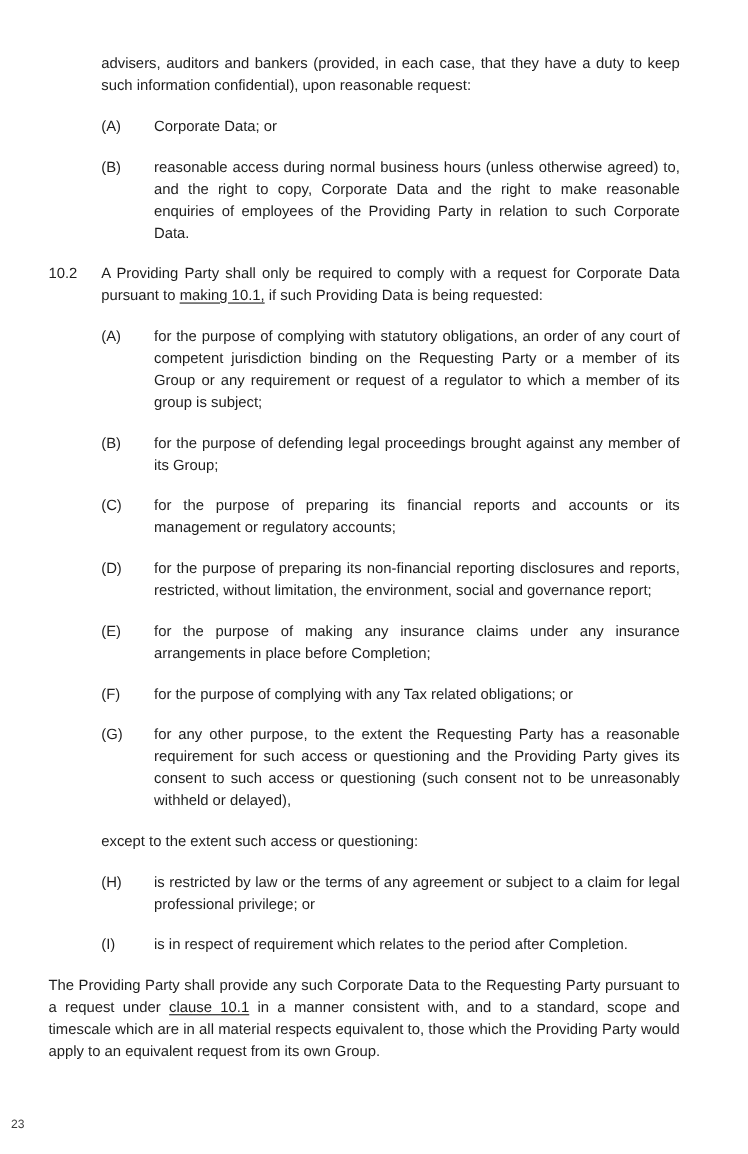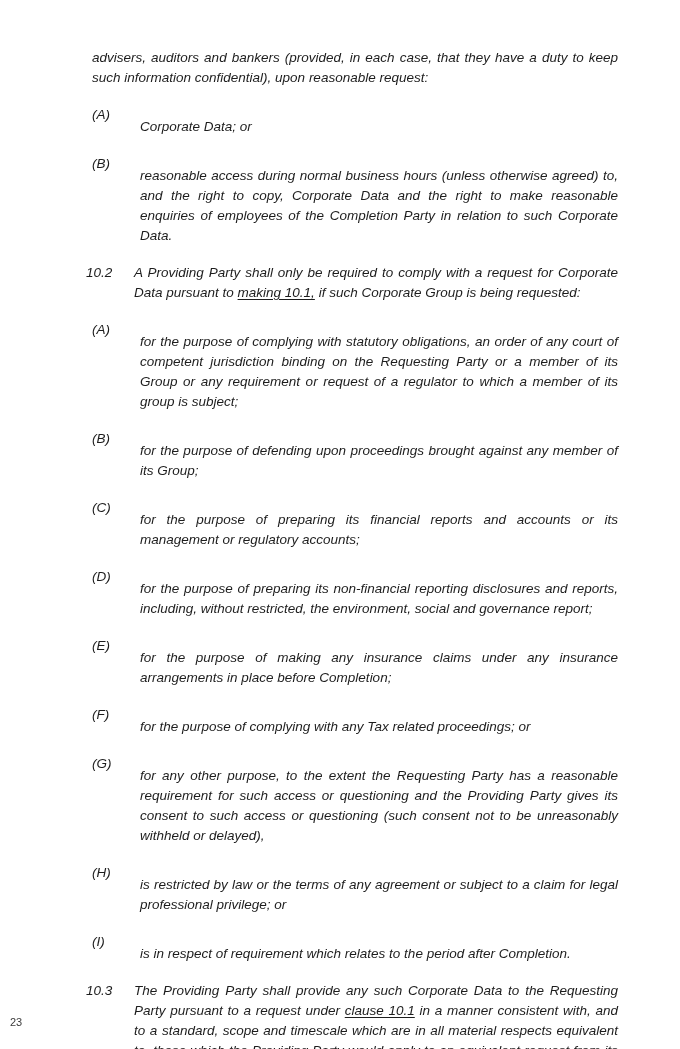--- a/index.html
+++ b/index.html
@@ -17,48 +17,45 @@
     font-size: 13.5px;
     line-height: 20px;
     color: #1d1d1d;
     -webkit-font-smoothing: antialiased;
   }
   .content {
     padding: 48px 62px 0 44px;
   }
   .block {
     margin: 0 0 17px 0;
-    font-style: italic;
   }
   
   .indent1 {
     margin-left: 48px;
   }
   
   .clause-row {
     display: flex;
   }
   .clause-row .num-col {
     flex: 0 0 48px;
-    margin-left: 42px;
   }
   .clause-row .text-col {
     flex: 1;
   }
   
   .sub-item {
     display: flex;
     margin-left: 48px;
   }
   .sub-item .lbl-col {
     flex: 0 0 48px;
   }
   .sub-item .txt-col {
     flex: 1;
-    margin-top: 12px;
   }
   .just {
     text-align: justify;
   }
   .xref {
     text-decoration: underline;
     text-underline-offset: 2px;
   }
   .page-number {
     position: absolute;
@@ -77,68 +74,68 @@
   <div class="content">
 
     <p class="block indent1 just">advisers, auditors and bankers (provided, in each case, that they have a duty to keep such information confidential), upon reasonable request:</p>
 
     <div class="block sub-item">
       <span class="lbl-col">(A)</span>
       <span class="txt-col just">Corporate Data; or</span>
     </div>
     <div class="block sub-item">
       <span class="lbl-col">(B)</span>
-      <span class="txt-col just">reasonable access during normal business hours (unless otherwise agreed) to, and the right to copy, Corporate Data and the right to make reasonable enquiries of employees of the Completion Party in relation to such Corporate Data.</span>
+      <span class="txt-col just">reasonable access during normal business hours (unless otherwise agreed) to, and the right to copy, Corporate Data and the right to make reasonable enquiries of employees of the Providing Party in relation to such Corporate Data.</span>
     </div>
 
     <div class="block clause-row">
       <span class="num-col">10.2</span>
-      <span class="text-col just"><span>A Providing Party shall only be required to comply with a request for Corporate Data pursuant to </span><span class="xref">making 10.1,</span><span> if such Corporate Group is being requested:</span></span>
+      <span class="text-col just"><span>A Providing Party shall only be required to comply with a request for Corporate Data pursuant to </span><span class="xref">making 10.1,</span><span> if such Providing Data is being requested:</span></span>
     </div>
 
     <div class="block sub-item">
       <span class="lbl-col">(A)</span>
       <span class="txt-col just">for the purpose of complying with statutory obligations, an order of any court of competent jurisdiction binding on the Requesting Party or a member of its Group or any requirement or request of a regulator to which a member of its group is subject;</span>
     </div>
     <div class="block sub-item">
       <span class="lbl-col">(B)</span>
-      <span class="txt-col just">for the purpose of defending upon proceedings brought against any member of its Group;</span>
+      <span class="txt-col just">for the purpose of defending legal proceedings brought against any member of its Group;</span>
     </div>
     <div class="block sub-item">
       <span class="lbl-col">(C)</span>
       <span class="txt-col just">for the purpose of preparing its financial reports and accounts or its management or regulatory accounts;</span>
     </div>
     <div class="block sub-item">
       <span class="lbl-col">(D)</span>
-      <span class="txt-col just">for the purpose of preparing its non-financial reporting disclosures and reports, including, without restricted, the environment, social and governance report;</span>
+      <span class="txt-col just">for the purpose of preparing its non-financial reporting disclosures and reports, restricted, without limitation, the environment, social and governance report;</span>
     </div>
     <div class="block sub-item">
       <span class="lbl-col">(E)</span>
       <span class="txt-col just">for the purpose of making any insurance claims under any insurance arrangements in place before Completion;</span>
     </div>
     <div class="block sub-item">
       <span class="lbl-col">(F)</span>
-      <span class="txt-col just">for the purpose of complying with any Tax related proceedings; or</span>
+      <span class="txt-col just">for the purpose of complying with any Tax related obligations; or</span>
     </div>
     <div class="block sub-item">
       <span class="lbl-col">(G)</span>
       <span class="txt-col just">for any other purpose, to the extent the Requesting Party has a reasonable requirement for such access or questioning and the Providing Party gives its consent to such access or questioning (such consent not to be unreasonably withheld or delayed),</span>
     </div>
 
+    <p class="block indent1 just">except to the extent such access or questioning:</p>
 
     <div class="block sub-item">
       <span class="lbl-col">(H)</span>
       <span class="txt-col just">is restricted by law or the terms of any agreement or subject to a claim for legal professional privilege; or</span>
     </div>
     <div class="block sub-item">
       <span class="lbl-col">(I)</span>
       <span class="txt-col just">is in respect of requirement which relates to the period after Completion.</span>
     </div>
 
     <div class="block clause-row">
-      <span class="num-col">10.3</span>
       <span class="text-col just"><span>The Providing Party shall provide any such Corporate Data to the Requesting Party pursuant to a request under </span><span class="xref">clause 10.1</span><span> in a manner consistent with, and to a standard, scope and timescale which are in all material respects equivalent to, those which the Providing Party would apply to an equivalent request from its own Group.</span></span>
     </div>
 
   </div>
 
   <div class="page-number">23</div>
 </div>
 
 </body></html>

